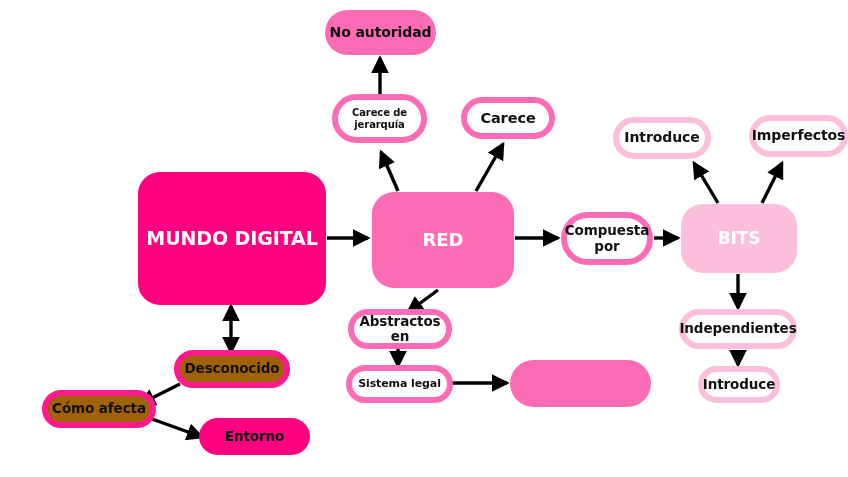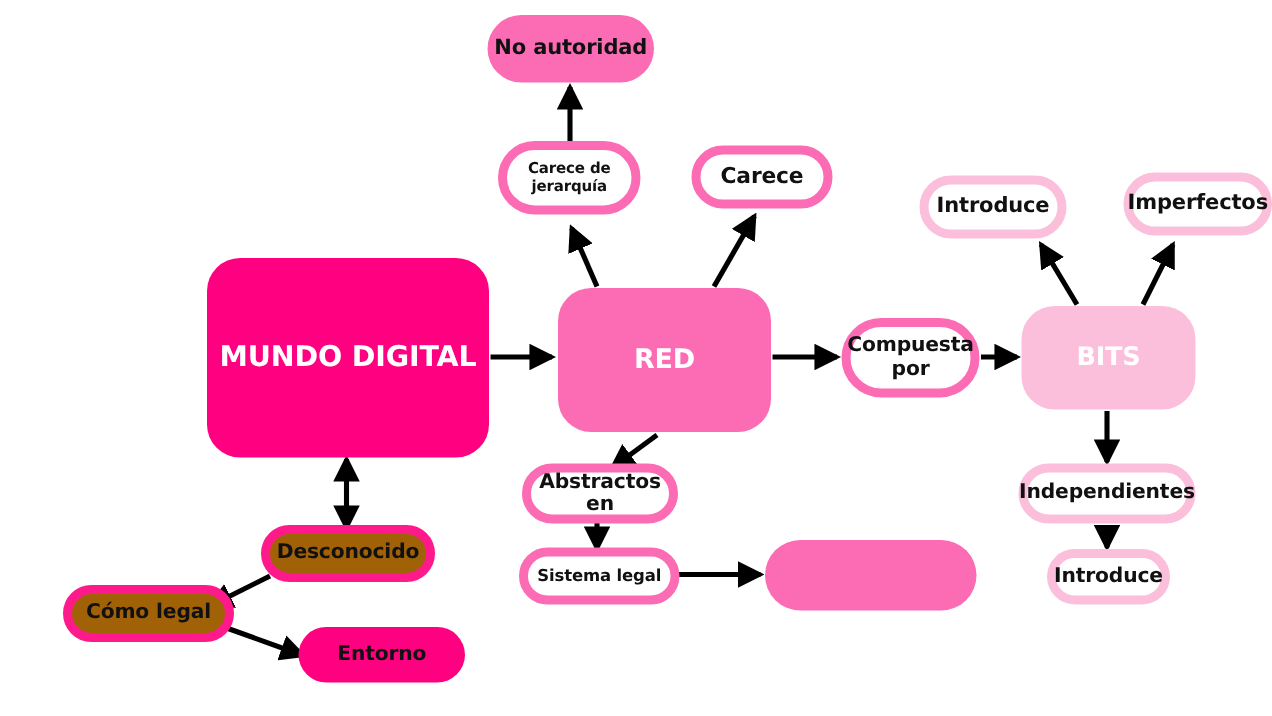--- a/index.html
+++ b/index.html
@@ -177,20 +177,20 @@
   <div class="node pill fill-mid txt-black" style="left:510px; top:360px; width:141px; height:47px; font-size:13px;">
     <span>
     </span>
   </div>
 
   <div class="node pill out-deep" style="left:174px; top:350px; width:116px; height:38px; font-size:13.5px;">
     <span>Desconocido</span>
   </div>
 
   <div class="node pill out-deep" style="left:42px; top:390px; width:114px; height:38px; font-size:13.5px;">
-    <span>Cómo legal</span>
+    <span>Cómo afecta</span>
   </div>
 
   <div class="node pill fill-deep txt-black" style="left:199px; top:418px; width:111px; height:37px; font-size:13.5px;">
     <span>Entorno</span>
   </div>
 
 </div>
 
 </body></html>

